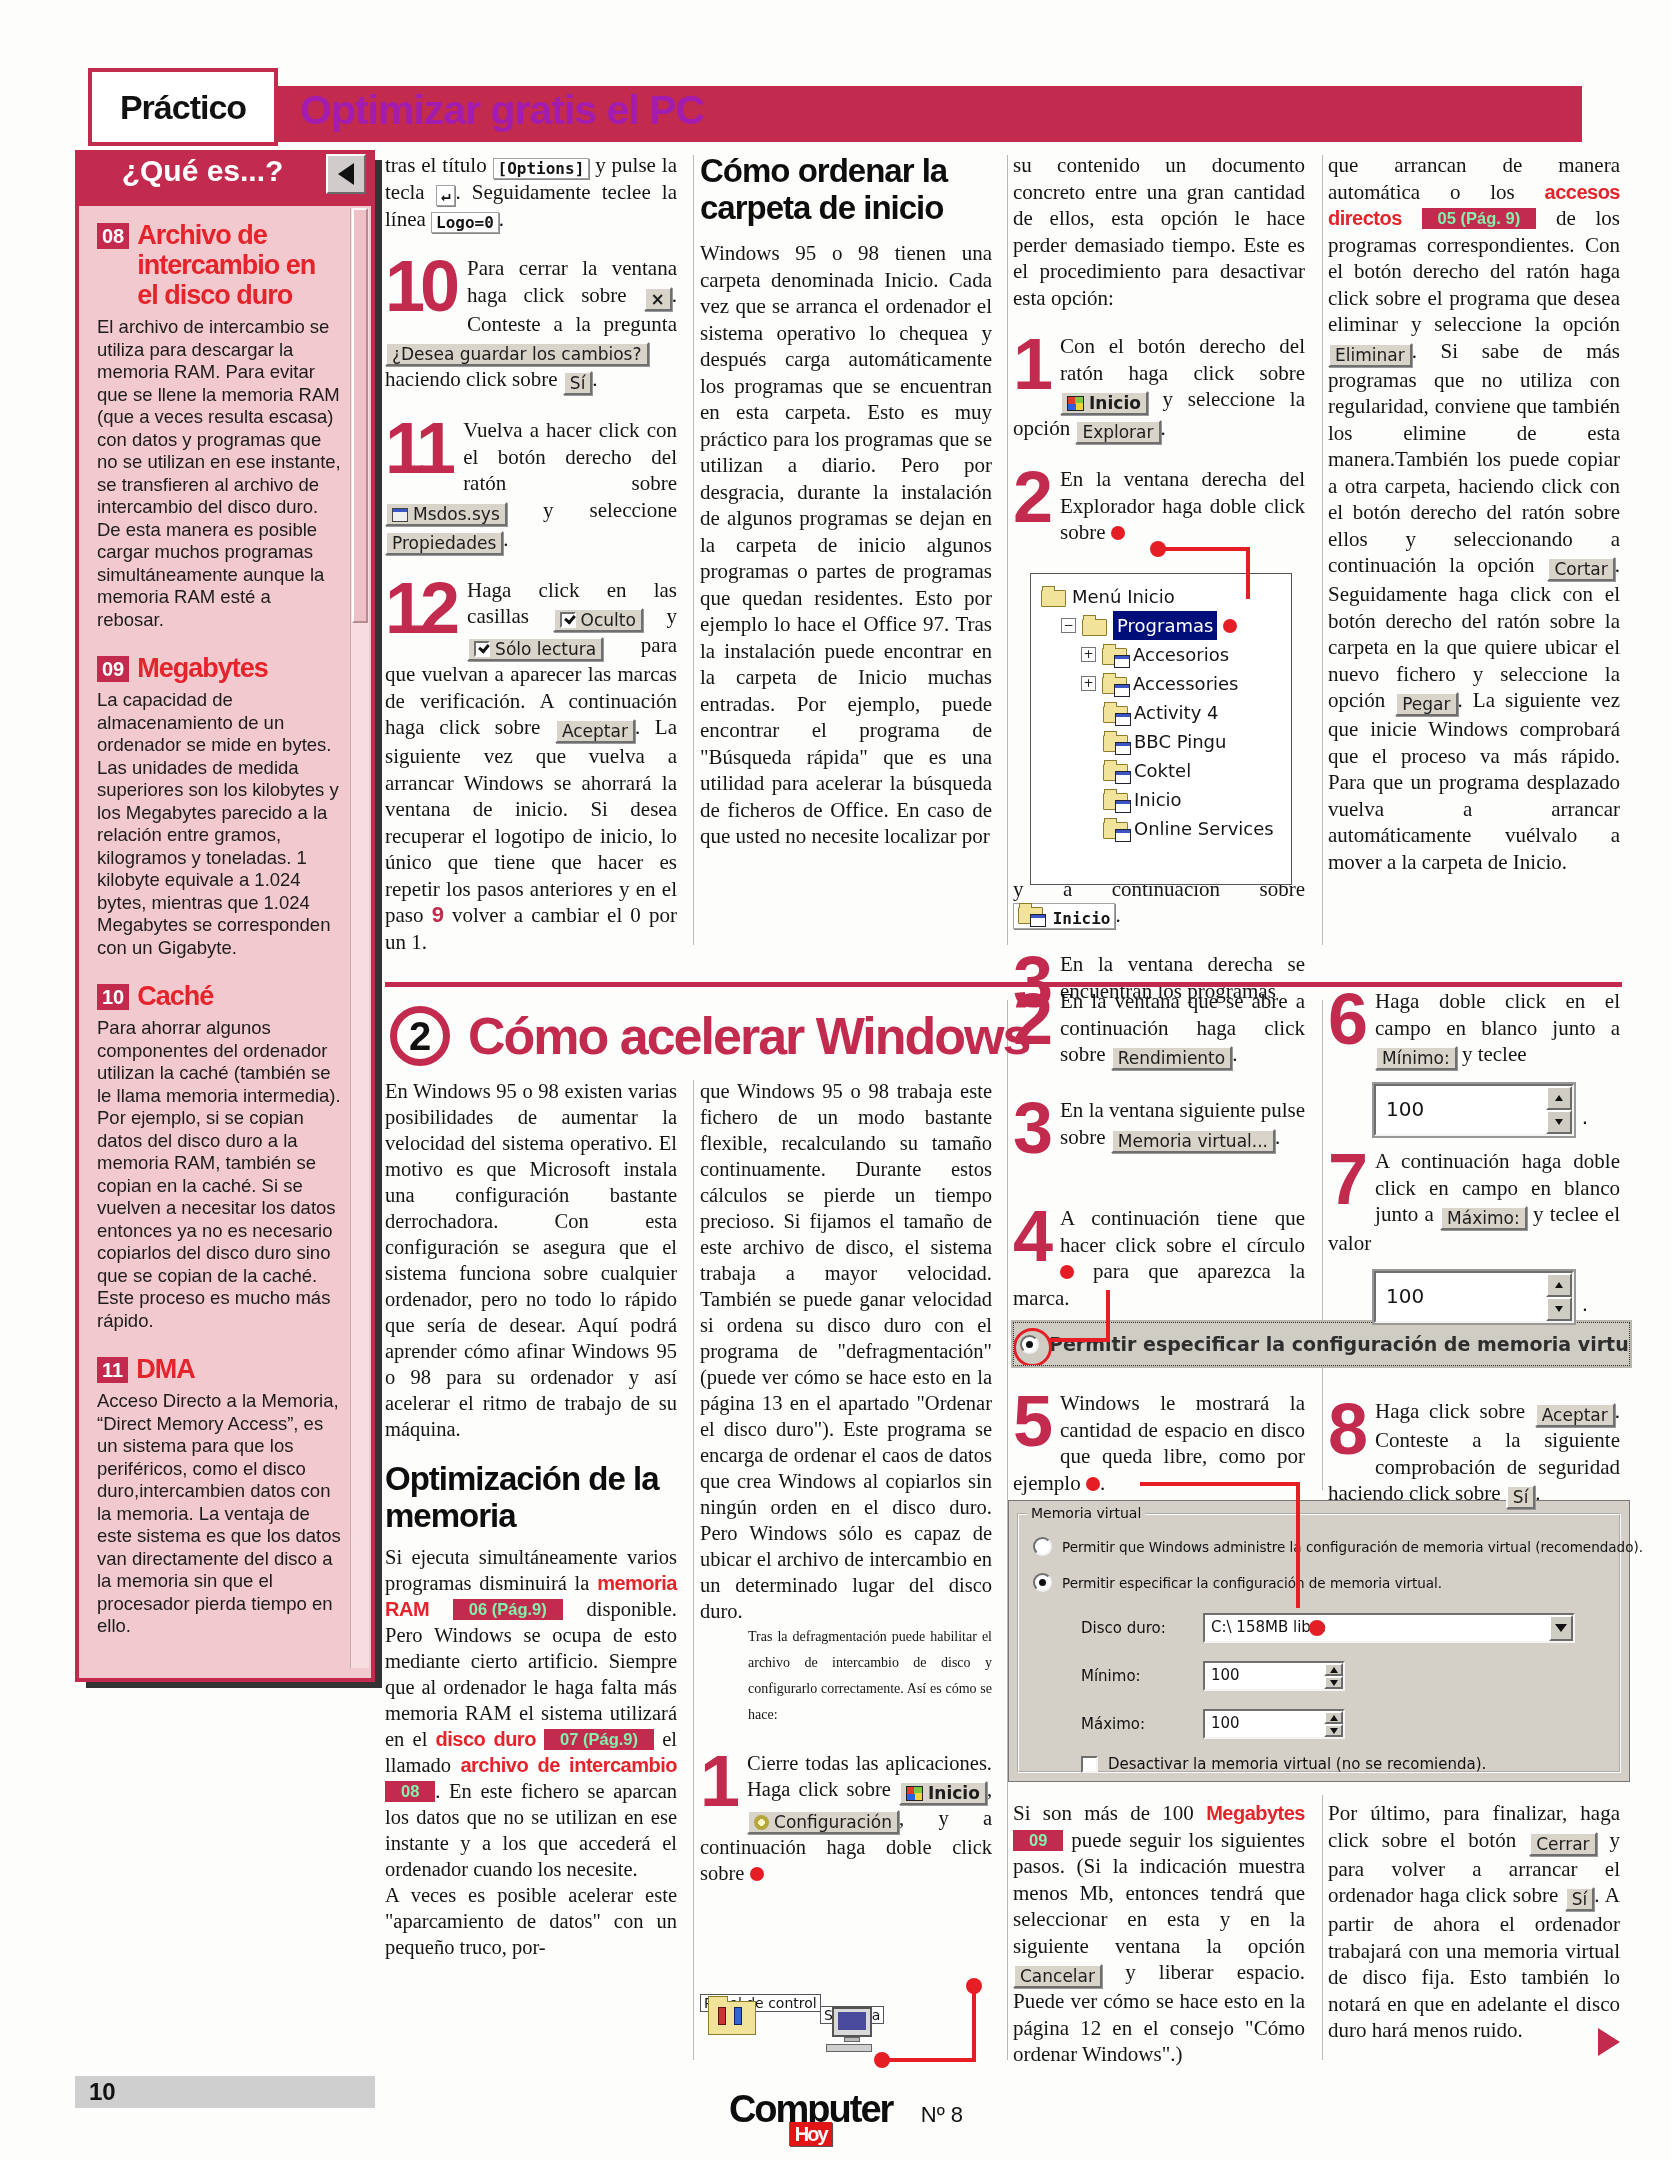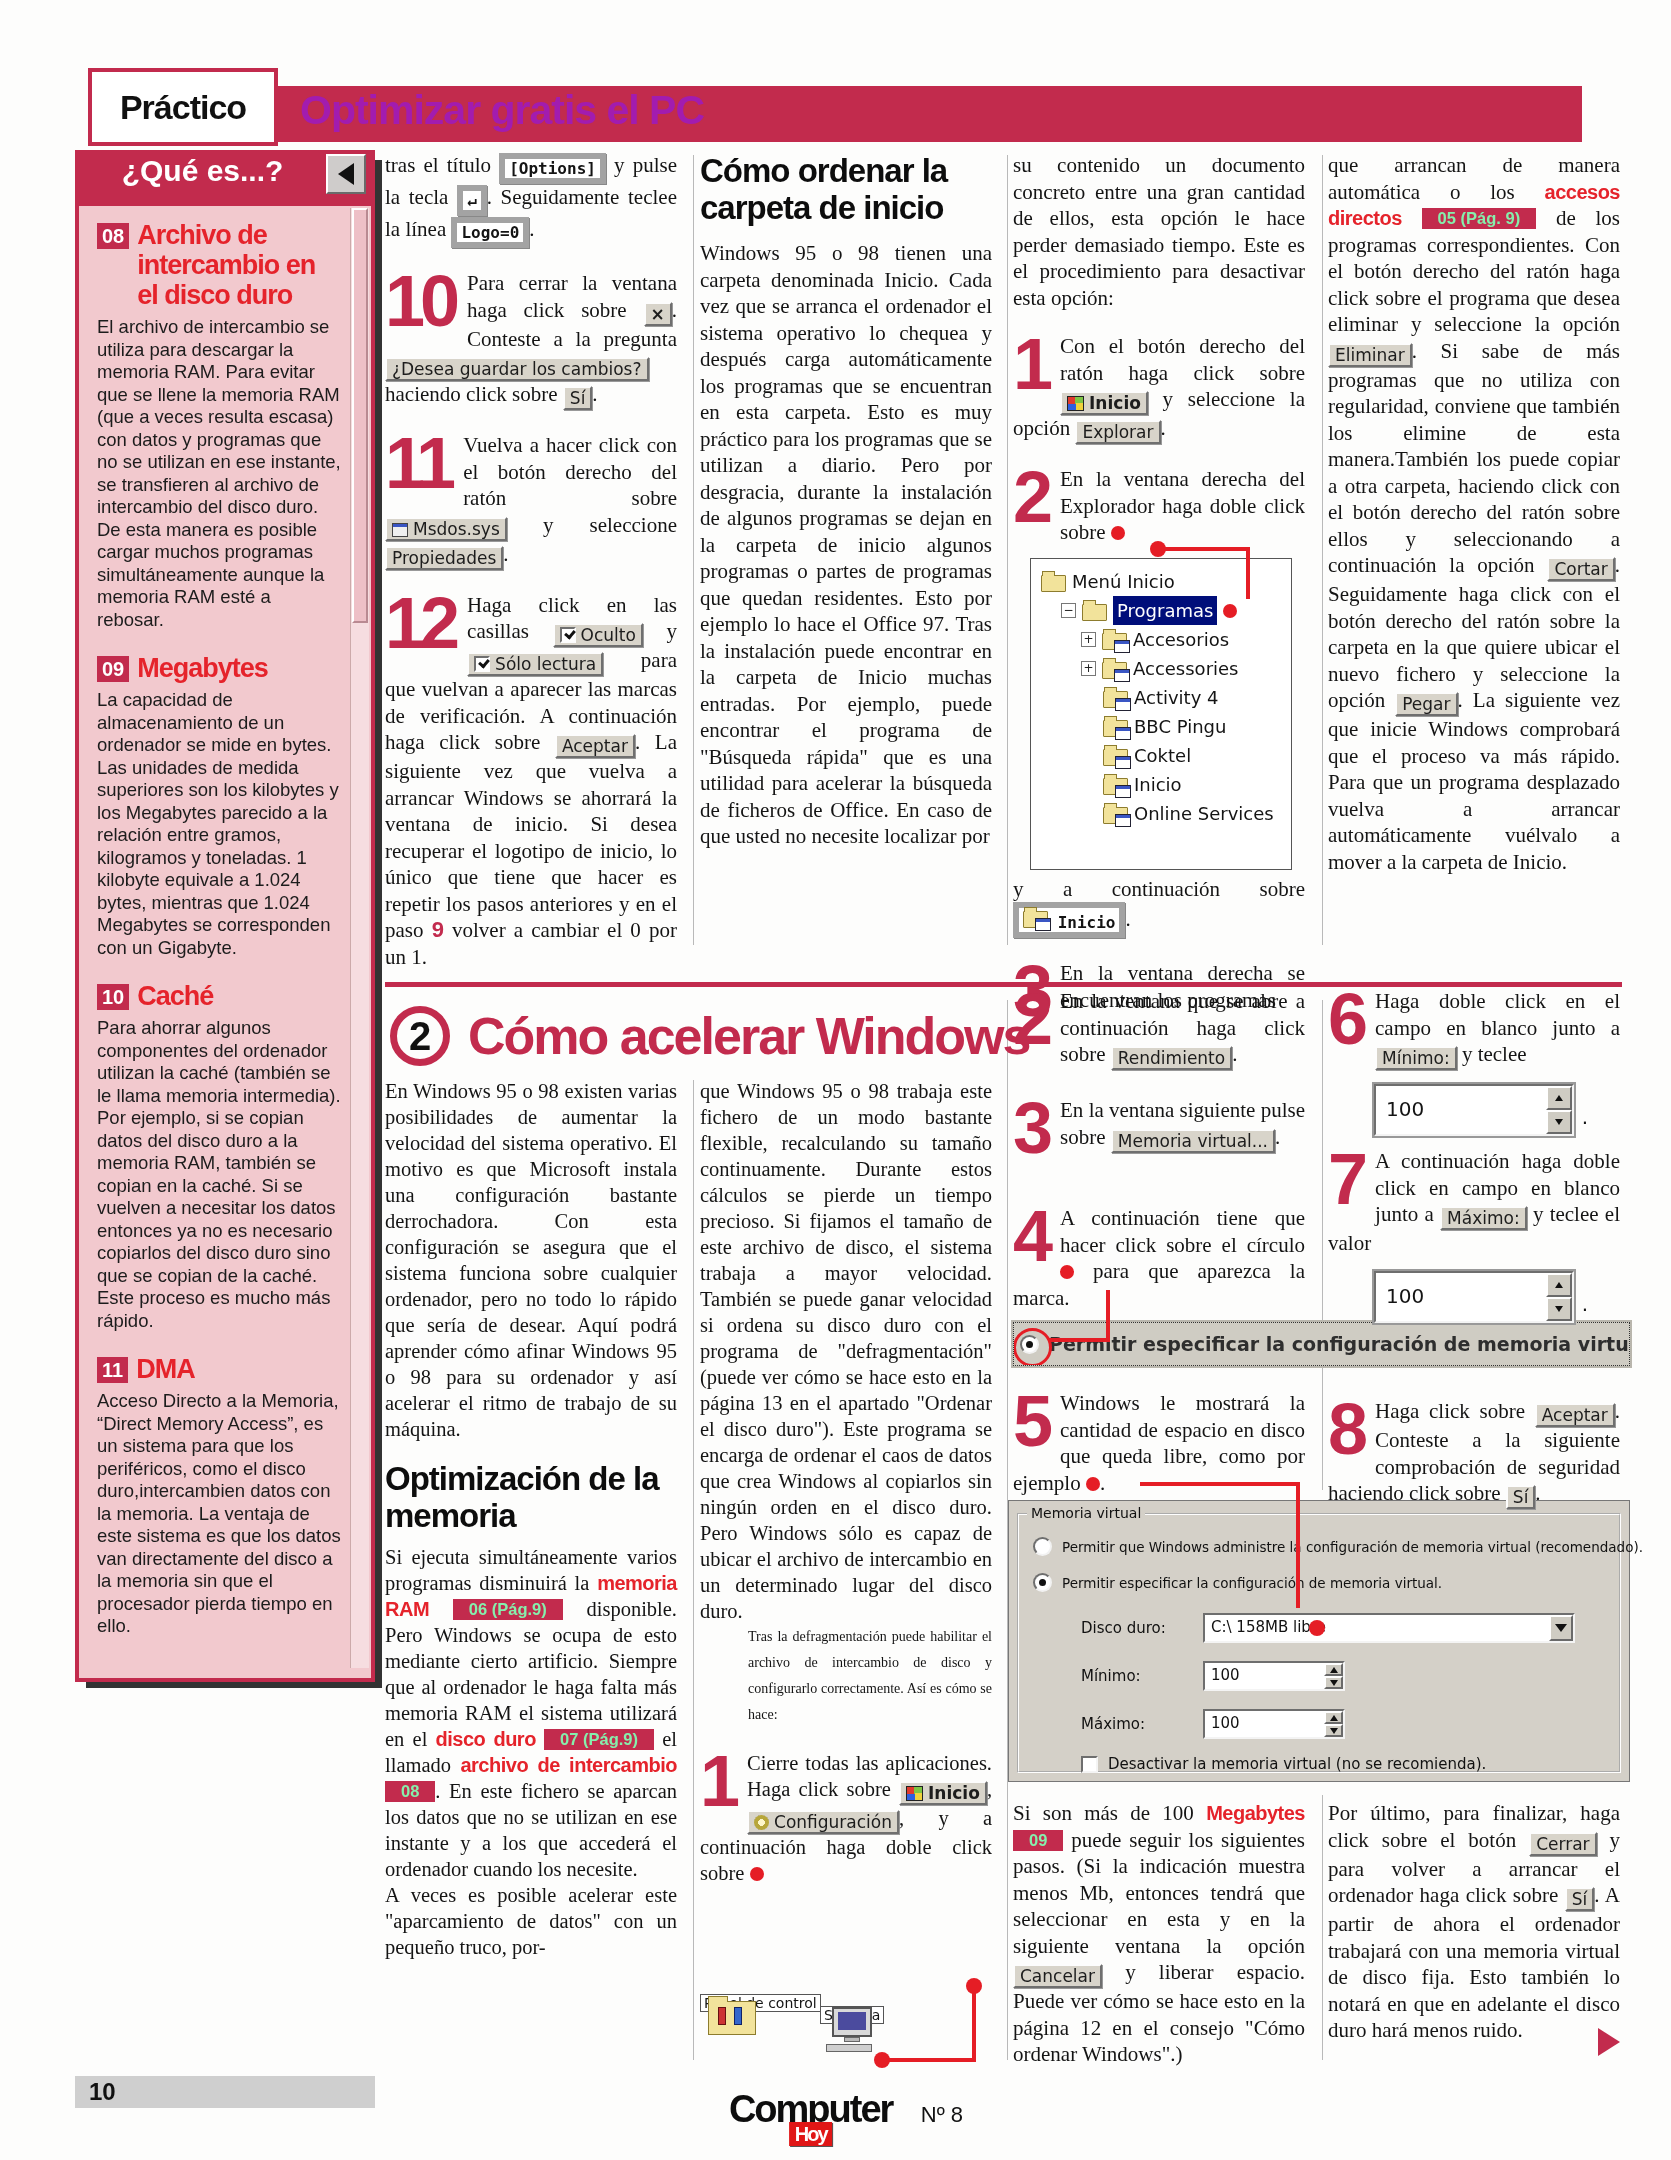--- a/index.html
+++ b/index.html
@@ -50,35 +50,35 @@
 .badge{display:inline-block;background:var(--crimson);color:#86efac;
   font:800 16.5px/21px "Liberation Sans",sans-serif;padding:0 16px;white-space:nowrap;vertical-align:1px;}
 .stepref{font:800 22px "Liberation Sans",sans-serif;color:var(--crimson);}
 .hairline{position:absolute;width:1px;background:#b9b9b9;}
 
 
 .chip{display:inline-block;background:var(--chipbg);border:2px solid;border-color:#fdfdfd #6f6f6f #6f6f6f #fdfdfd;
   box-shadow:1px 1px 0 #999;font:17px/20px "DejaVu Sans",sans-serif;color:#1d1d1d;
   padding:0 5px;white-space:nowrap;vertical-align:-3px;}
 .chip.bold{font-weight:700;}
-.chip-lite{display:inline-block;background:#fff;border:6px solid #a3a3a3;box-shadow:1px 1px 0 #888;
+.chip-lite{display:inline-block;background:#fff;border:1px solid #a3a3a3;box-shadow:1px 1px 0 #888;
   font:bold 16px/19px "DejaVu Sans Mono",monospace;padding:0 4px;white-space:nowrap;vertical-align:-2px;}
 .chip .micon{display:inline-block;vertical-align:-2px;margin-right:5px;}
 .winflag{width:17px;height:15px;background:conic-gradient(#7ec544 25%,#f0d23c 0 50%,#2e5fe0 0 75%,#e03a2e 0);
   border:1px solid #222;}
 .gear{width:15px;height:15px;border-radius:50%;background:radial-gradient(#fdf6c9 30%,#b7a63a 32% 70%,#6e6420 72%);}
 .msicon{width:16px;height:14px;background:#efefef;border:1px solid #444;box-shadow:inset 0 3px 0 #3a56c4;}
 .ck{position:relative;width:16px;height:16px;background:#fff;border:2px solid;
   border-color:#6f6f6f #fdfdfd #fdfdfd #6f6f6f;}
 .ck::after{content:"";position:absolute;left:3px;top:1px;width:7px;height:4px;
   border-left:3px solid #111;border-bottom:3px solid #111;transform:rotate(-50deg);}
 .dotinline{display:inline-block;width:14px;height:14px;border-radius:50%;background:var(--red);vertical-align:-1px;}
 
 
-.tree{position:absolute;left:1030px;top:558px;width:262px;height:312px;background:#fff;
+.tree{position:absolute;left:1030px;top:573px;width:262px;height:312px;background:#fff;
   border:1px solid #555;font:18px/29px "DejaVu Sans",sans-serif;padding:8px 4px 4px 10px;overflow:hidden;}
 .trow{display:flex;align-items:center;gap:6px;height:29px;white-space:nowrap;}
 .indent1{padding-left:20px;}
 .indent2{padding-left:62px;}
 .pmbox{flex:0 0 auto;width:15px;height:15px;background:#fff;border:1px solid #777;
   font:12px/13px "DejaVu Sans",sans-serif;text-align:center;color:#222;}
 .folder{position:relative;flex:0 0 auto;width:25px;height:17px;background:#f2e39b;
   border:1px solid #8d7c2e;border-radius:1px;margin-top:3px;}
 .folder::before{content:"";position:absolute;left:0;top:-5px;width:11px;height:4px;
   background:#f2e39b;border:1px solid #8d7c2e;border-bottom:none;}

